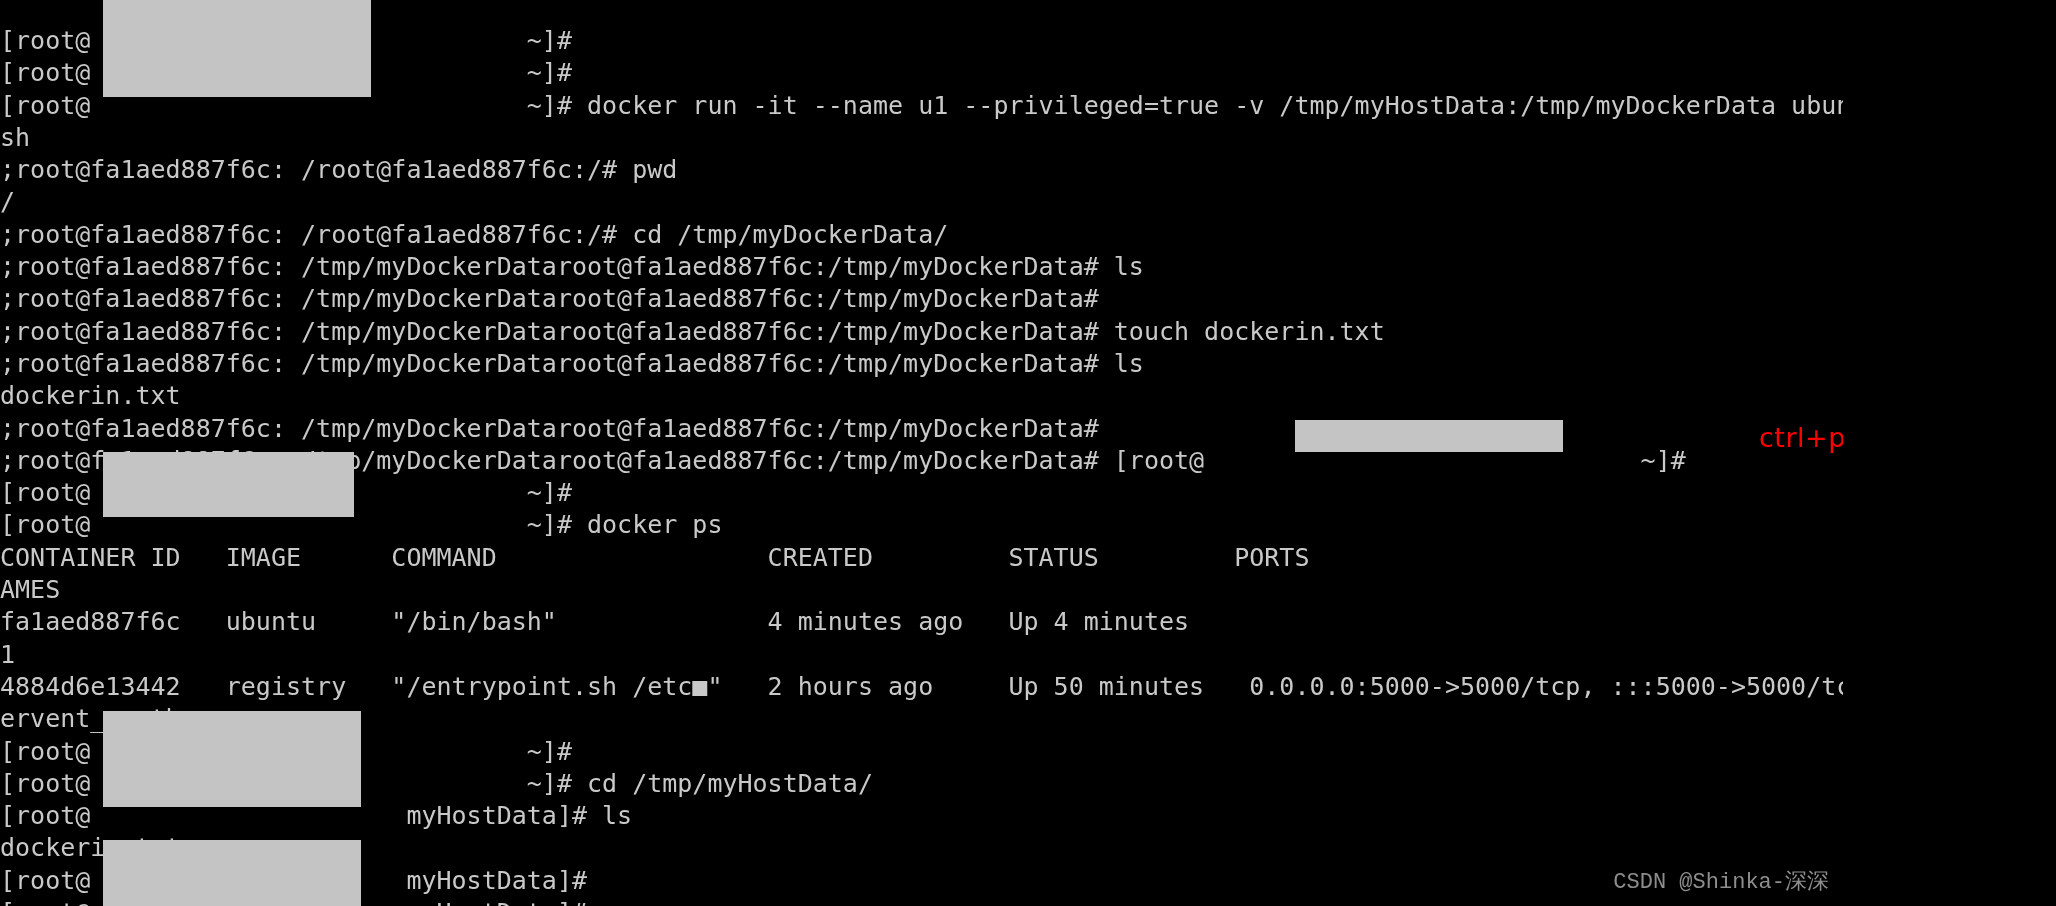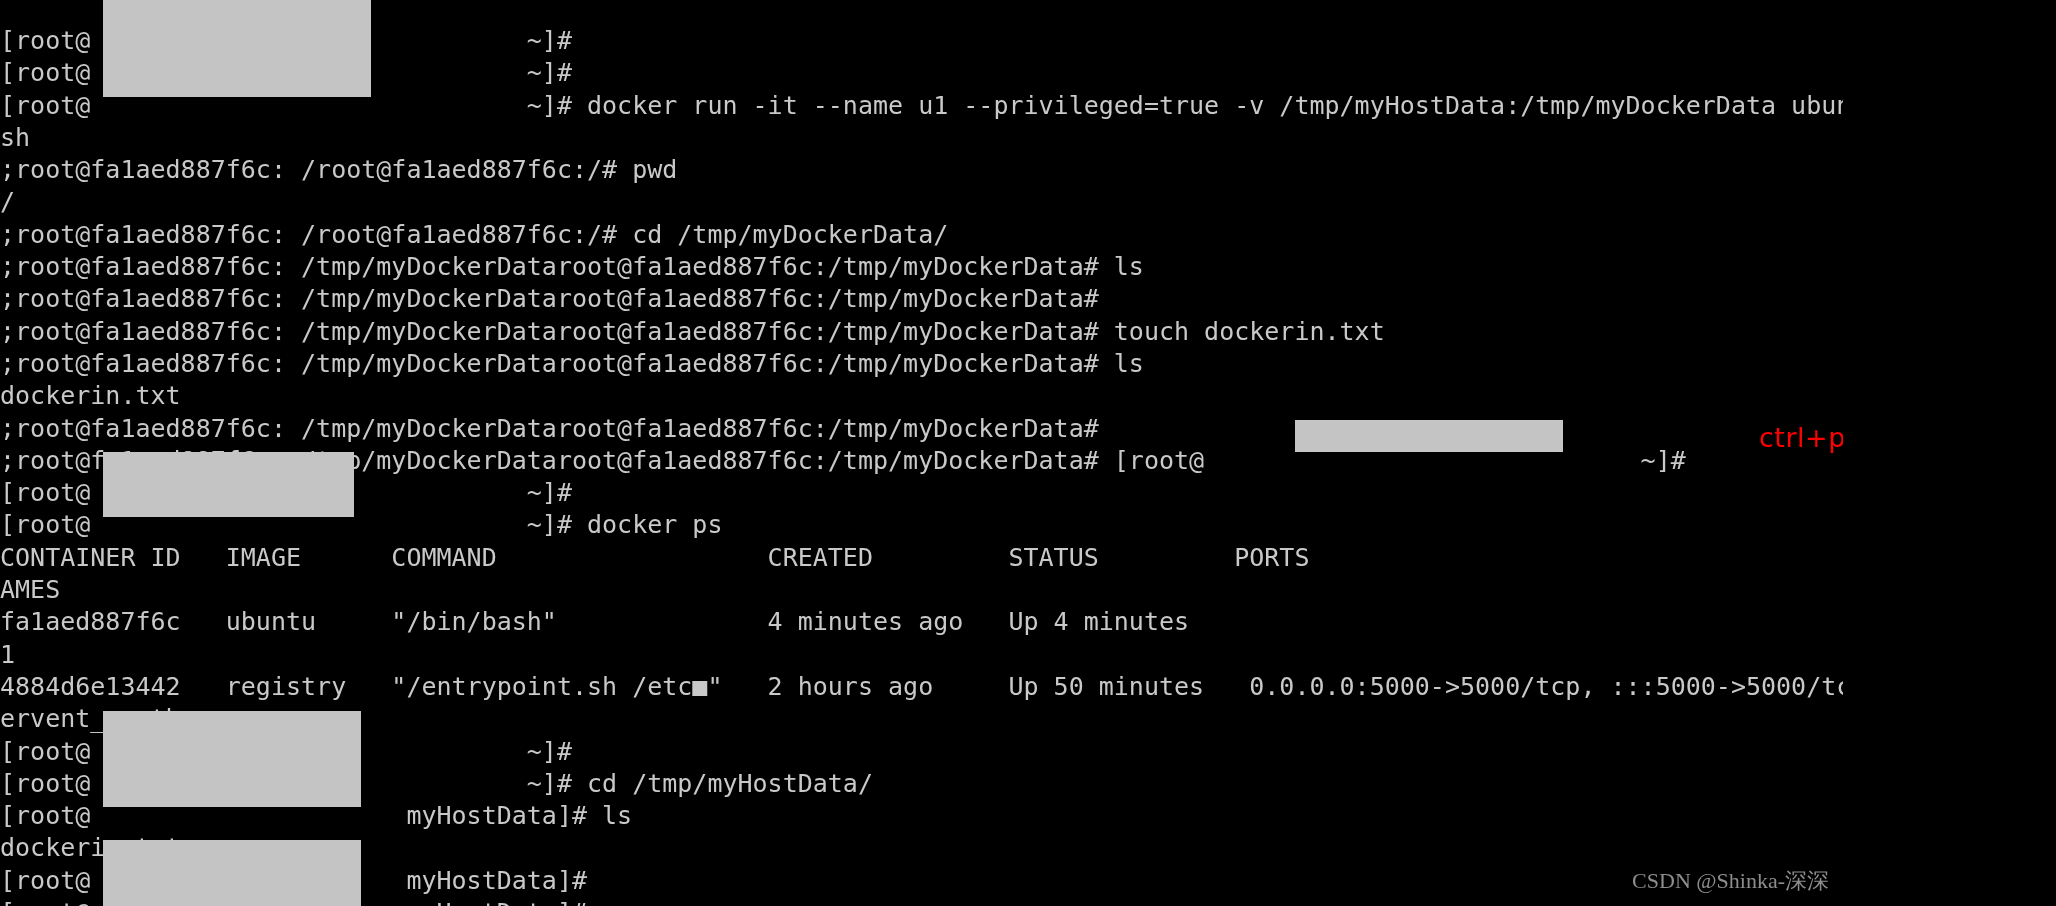--- a/index.html
+++ b/index.html
@@ -44,21 +44,21 @@
     letter-spacing: 0.5px;
     z-index: 8;
     white-space: pre;
     margin-left: 32px;
   }
   .watermark {
     position: absolute;
     right: 14px;
     bottom: 10px;
     color: #8d8d8d;
-    font-family: Liberation Serif, serif;
+    font-family: Liberation Mono, monospace;
     font-size: 22px;
     white-space: pre;
     z-index: 9;
   }
 </style>
 </head>
 <body>
 
 <div id="screen">
 

